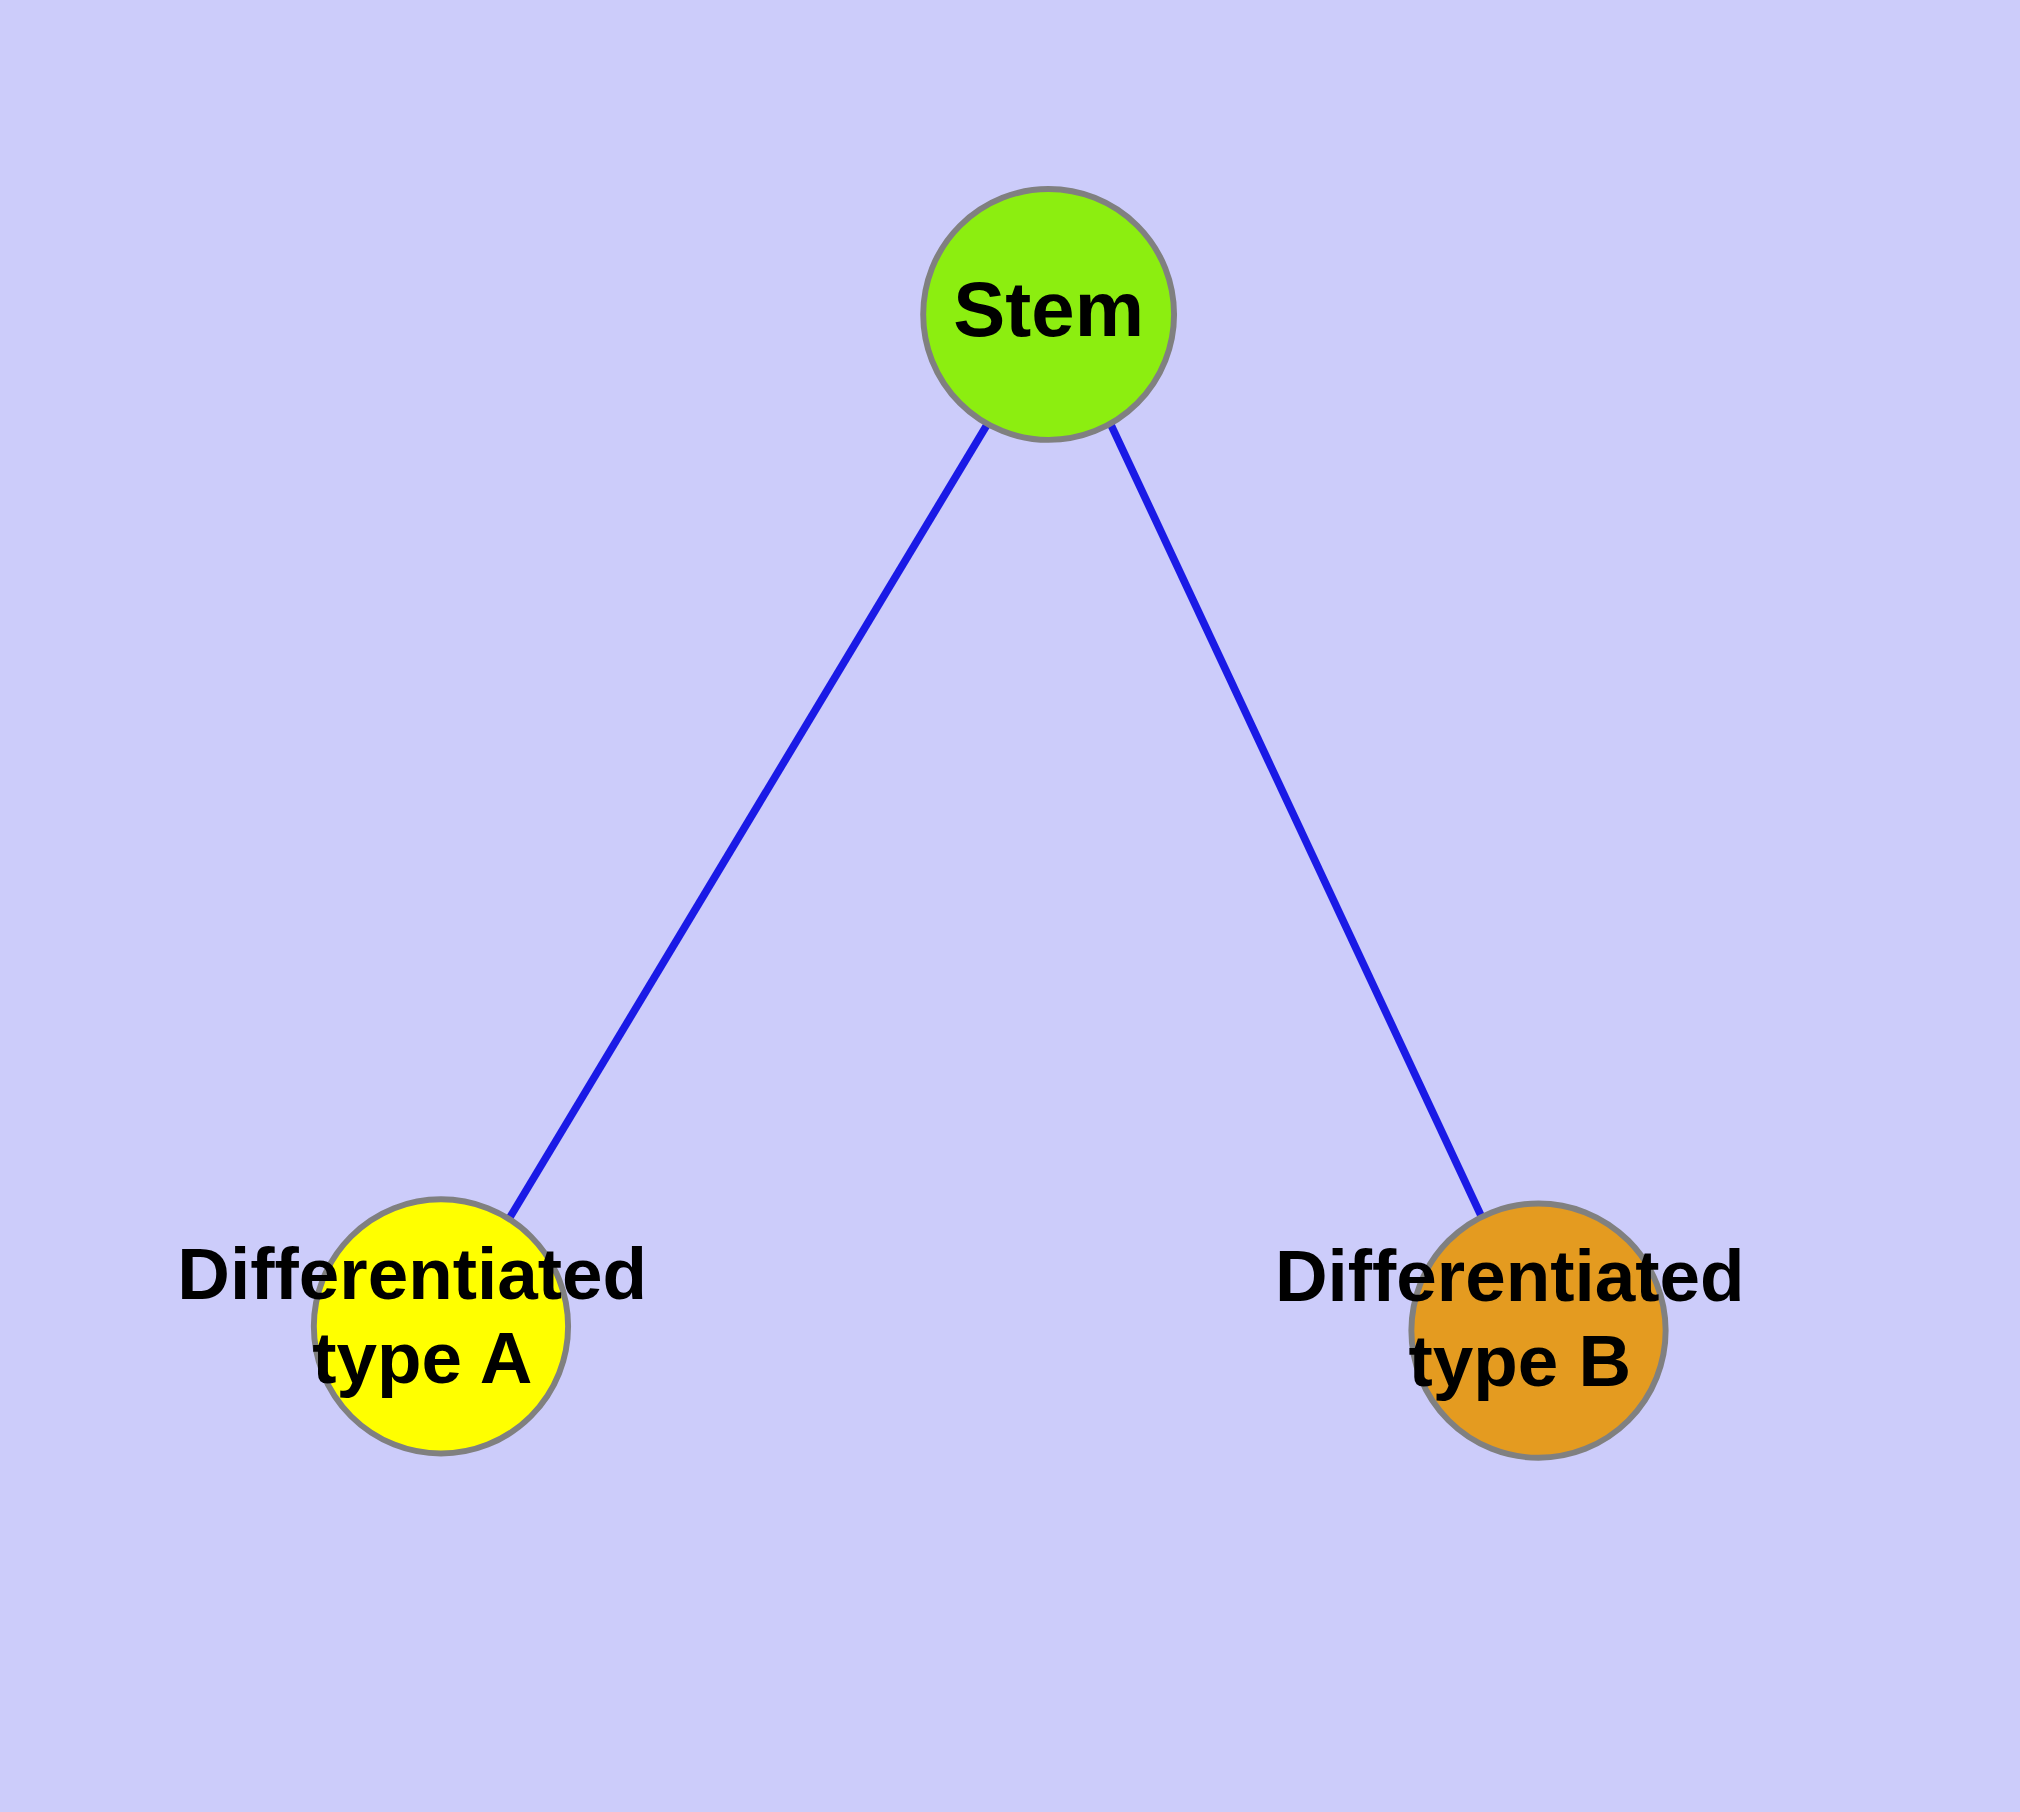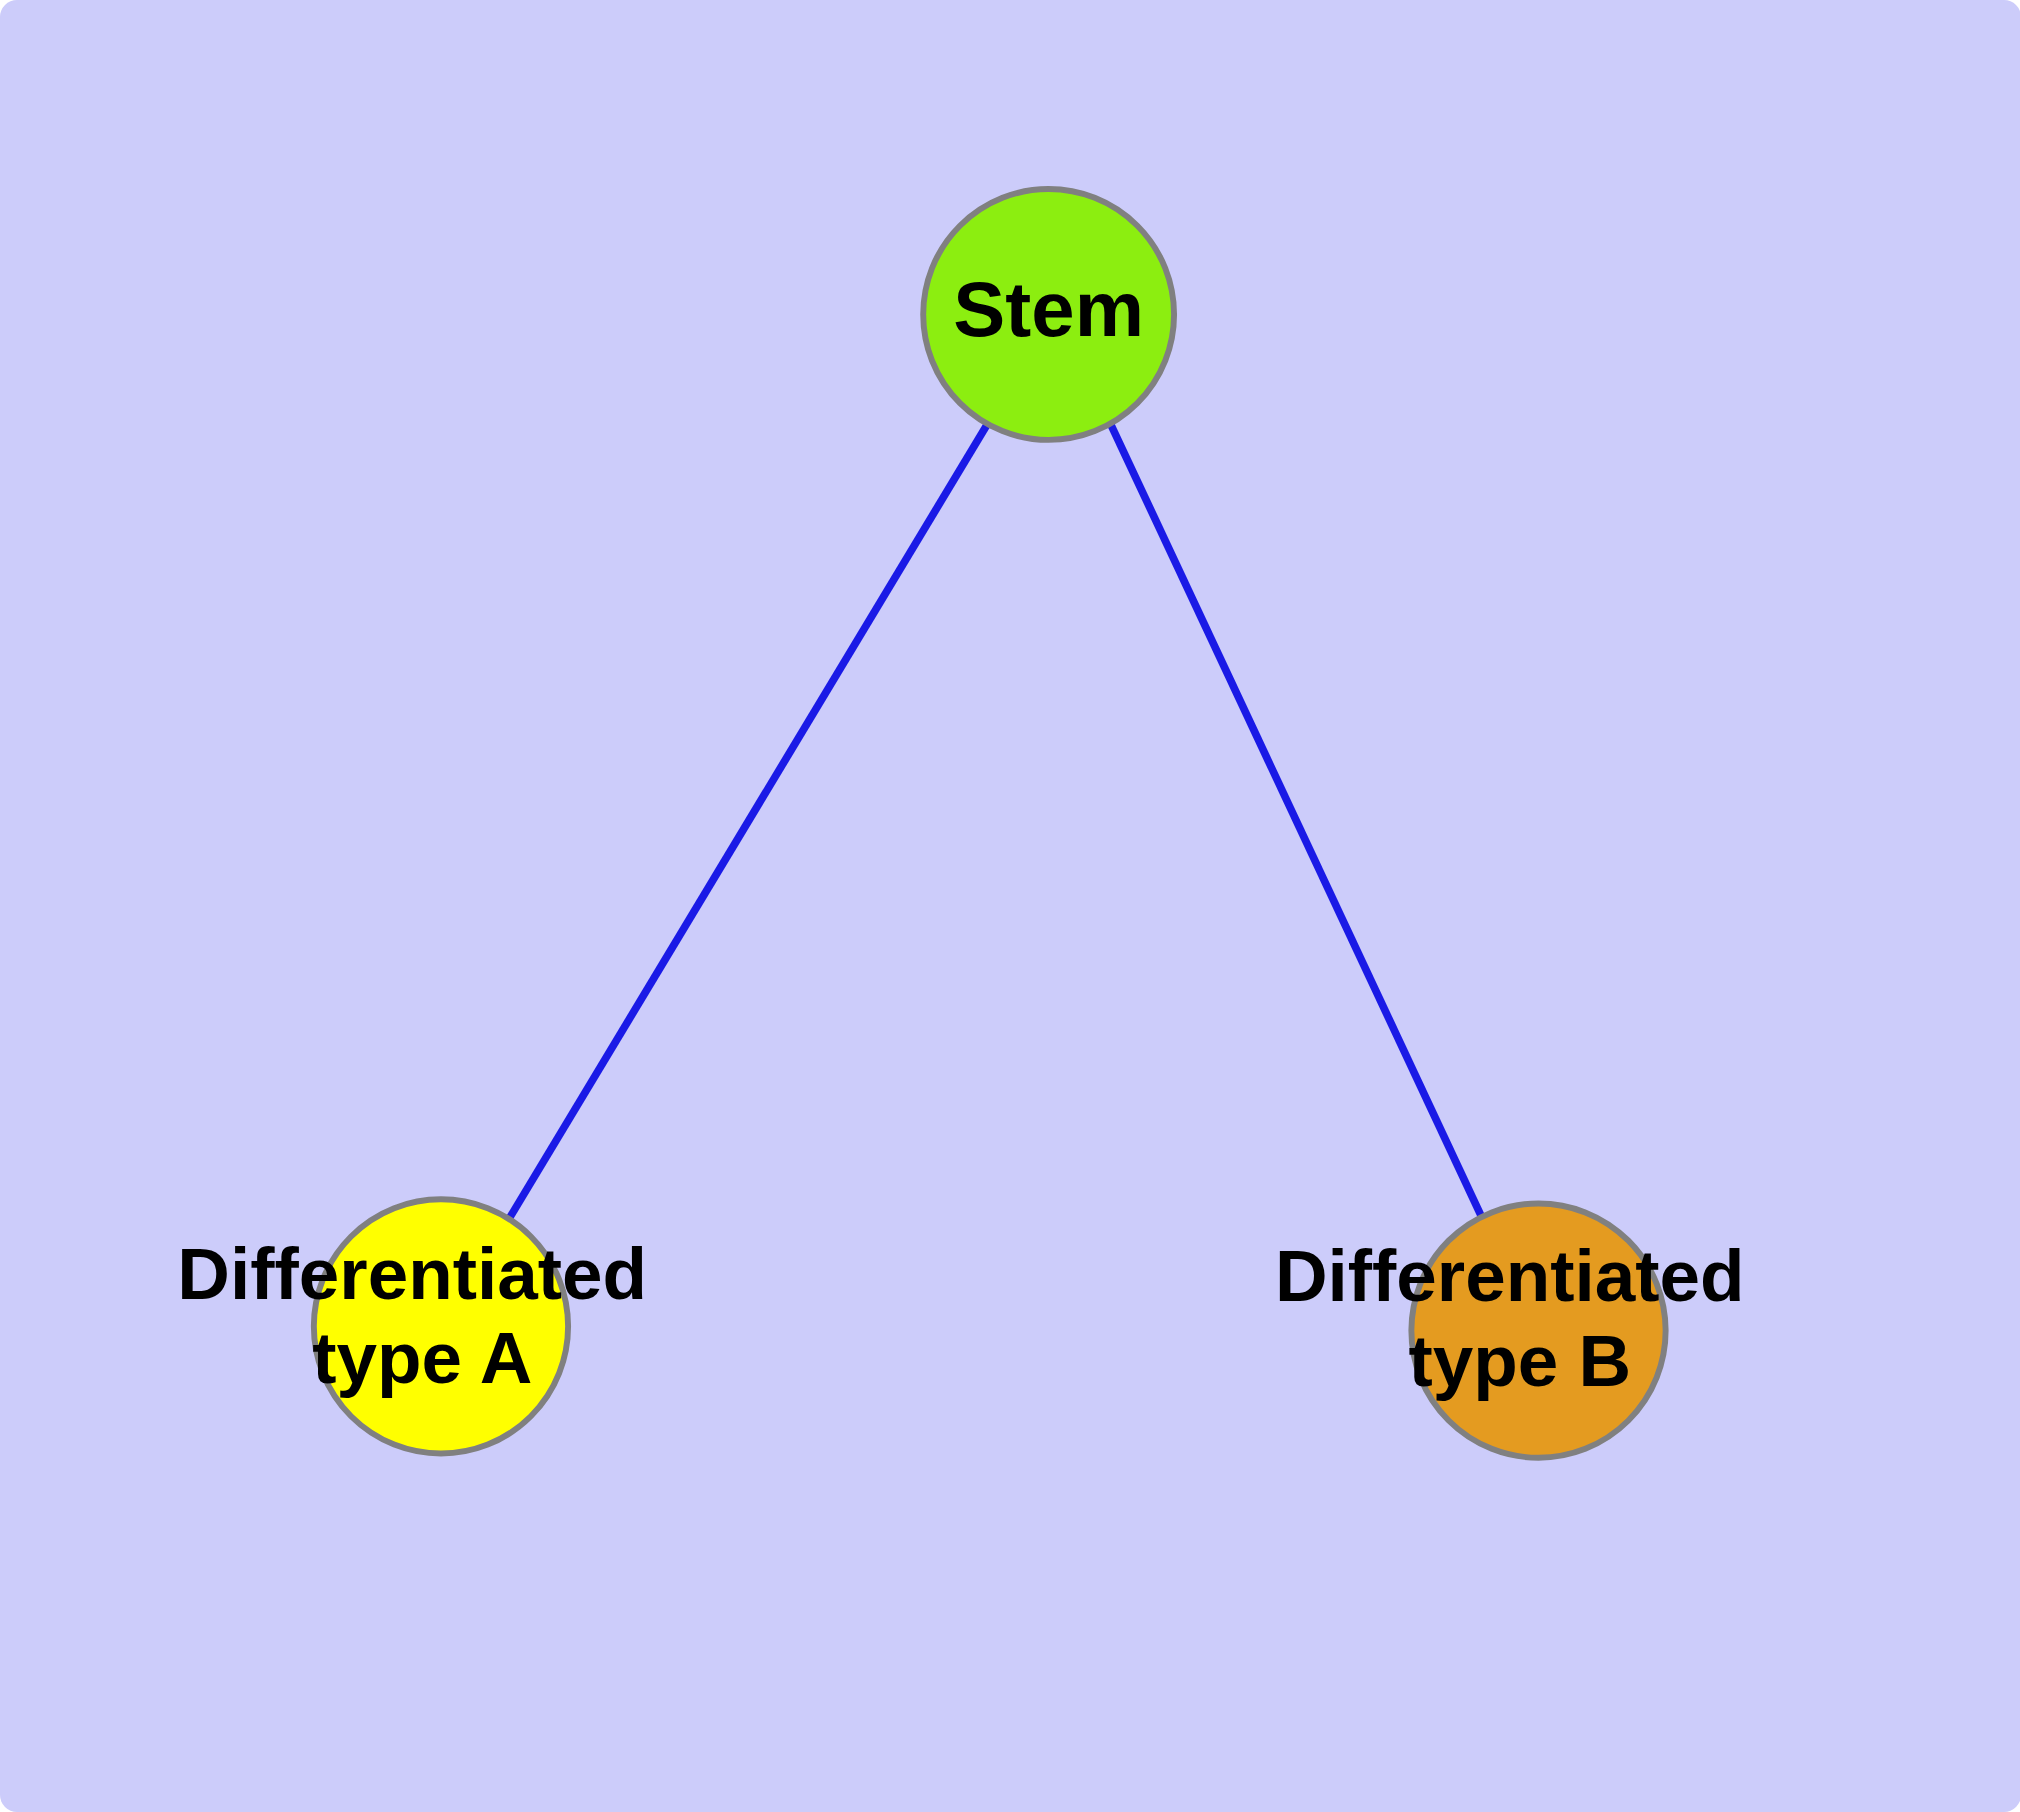--- a/index.html
+++ b/index.html
@@ -7,21 +7,20 @@
     padding: 0;
     background: #ffffff;
   }
   #canvas {
     position: relative;
     width: 2021px;
     height: 1812px;
     overflow: hidden;
     background: #ccccfa;
     font-family: "Liberation Sans", sans-serif;
-    border-radius: 17px;
   }
   #graph-svg {
     position: absolute;
     left: 0;
     top: 0;
     width: 2021px;
     height: 1812px;
     display: block;
   }
   .edge-line {

